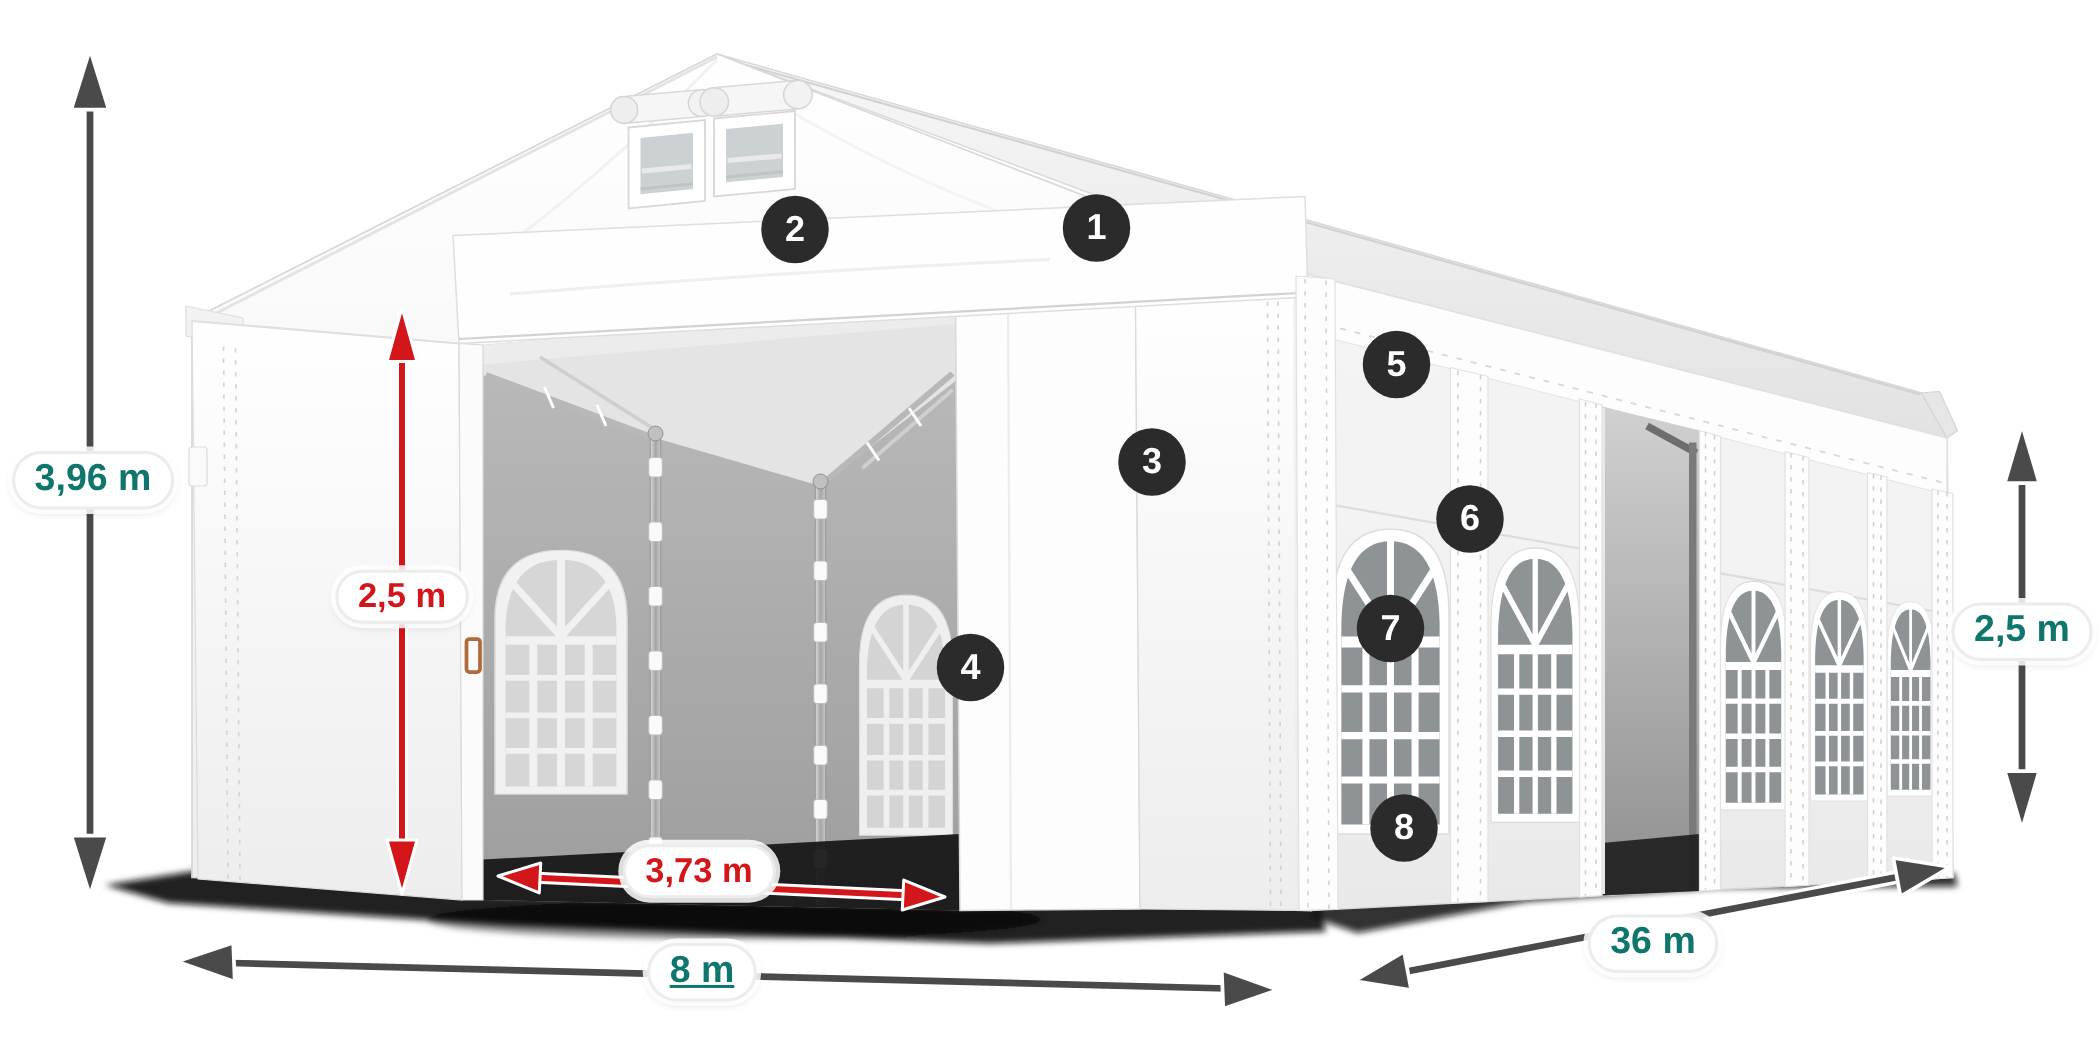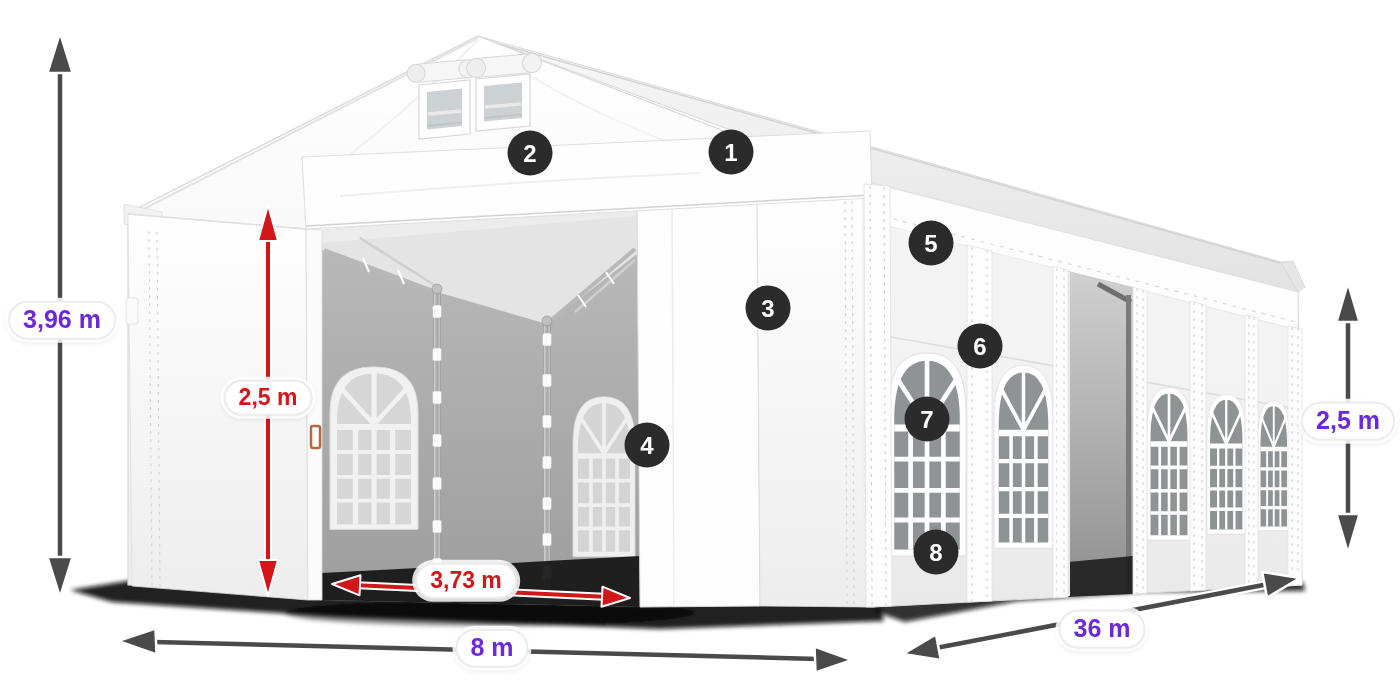--- a/index.html
+++ b/index.html
@@ -4,21 +4,21 @@
 <style>
   html,body { margin:0; padding:0; background:#ffffff; }
   .stage {
     position:relative; width:1400px; height:700px; overflow:hidden;
     background:#ffffff; font-family:"Liberation Sans", sans-serif;
   }
   .stage svg { position:absolute; left:0; top:0; }
   .pill {
     position:absolute; transform:translate(-50%,-50%);
     background:#ffffff; border:2px solid #ececec; border-radius:26px;
-    padding:2px 13px 4px; font-weight:bold; font-size:25px; color:#6d28d9;
+    padding:2px 13px 4px; font-weight:bold; font-size:25px; color:#0f766e;
     white-space:nowrap; line-height:1.15; text-align:center;
     box-shadow:0 0 0 3px rgba(255,255,255,0.85), 0 2px 6px rgba(0,0,0,0.16);
     z-index:5;
   }
   .pill.red { color:#d21619; font-size:23px; }
   .badge {
     position:absolute; transform:translate(-50%,-50%);
     width:45px; height:45px; border-radius:50%;
     background:#2b2b2b; color:#ffffff;
     display:flex; align-items:center; justify-content:center;
@@ -265,21 +265,21 @@
       <path d="M1348,320 L1348,516" stroke="#4a4a4a" stroke-width="4.5" fill="none"></path>
       <polygon points="1348,283 1336.5,322 1359.5,322" fill="#4a4a4a" stroke="#ffffff" stroke-width="2.5"></polygon>
       <polygon points="1348,553 1336.5,514 1359.5,514" fill="#4a4a4a" stroke="#ffffff" stroke-width="2.5"></polygon>
     </g>
   </g>
 </svg>
 
 <div class="pill" style="left:62px; top:320px;">3,96 m</div>
 <div class="pill red" style="left:268px; top:398px;">2,5 m</div>
 <div class="pill red" style="left:466px; top:581px;">3,73 m</div>
-<div class="pill" style="left:492px; top:648px;">8 m</div>
+<div class="pill" style="left:468px; top:648px;text-decoration:underline;">8 m</div>
 <div class="pill" style="left:1102px; top:629px;">36 m</div>
 <div class="pill" style="left:1348px; top:421px;">2,5 m</div>
 
 <div class="badge" style="left:731px; top:152px;">1</div>
 <div class="badge" style="left:530px; top:153px;">2</div>
 <div class="badge" style="left:768px; top:308px;">3</div>
 <div class="badge" style="left:647px; top:445px;">4</div>
 <div class="badge" style="left:931px; top:243px;">5</div>
 <div class="badge" style="left:980px; top:346px;">6</div>
 <div class="badge" style="left:927px; top:419px;">7</div>

